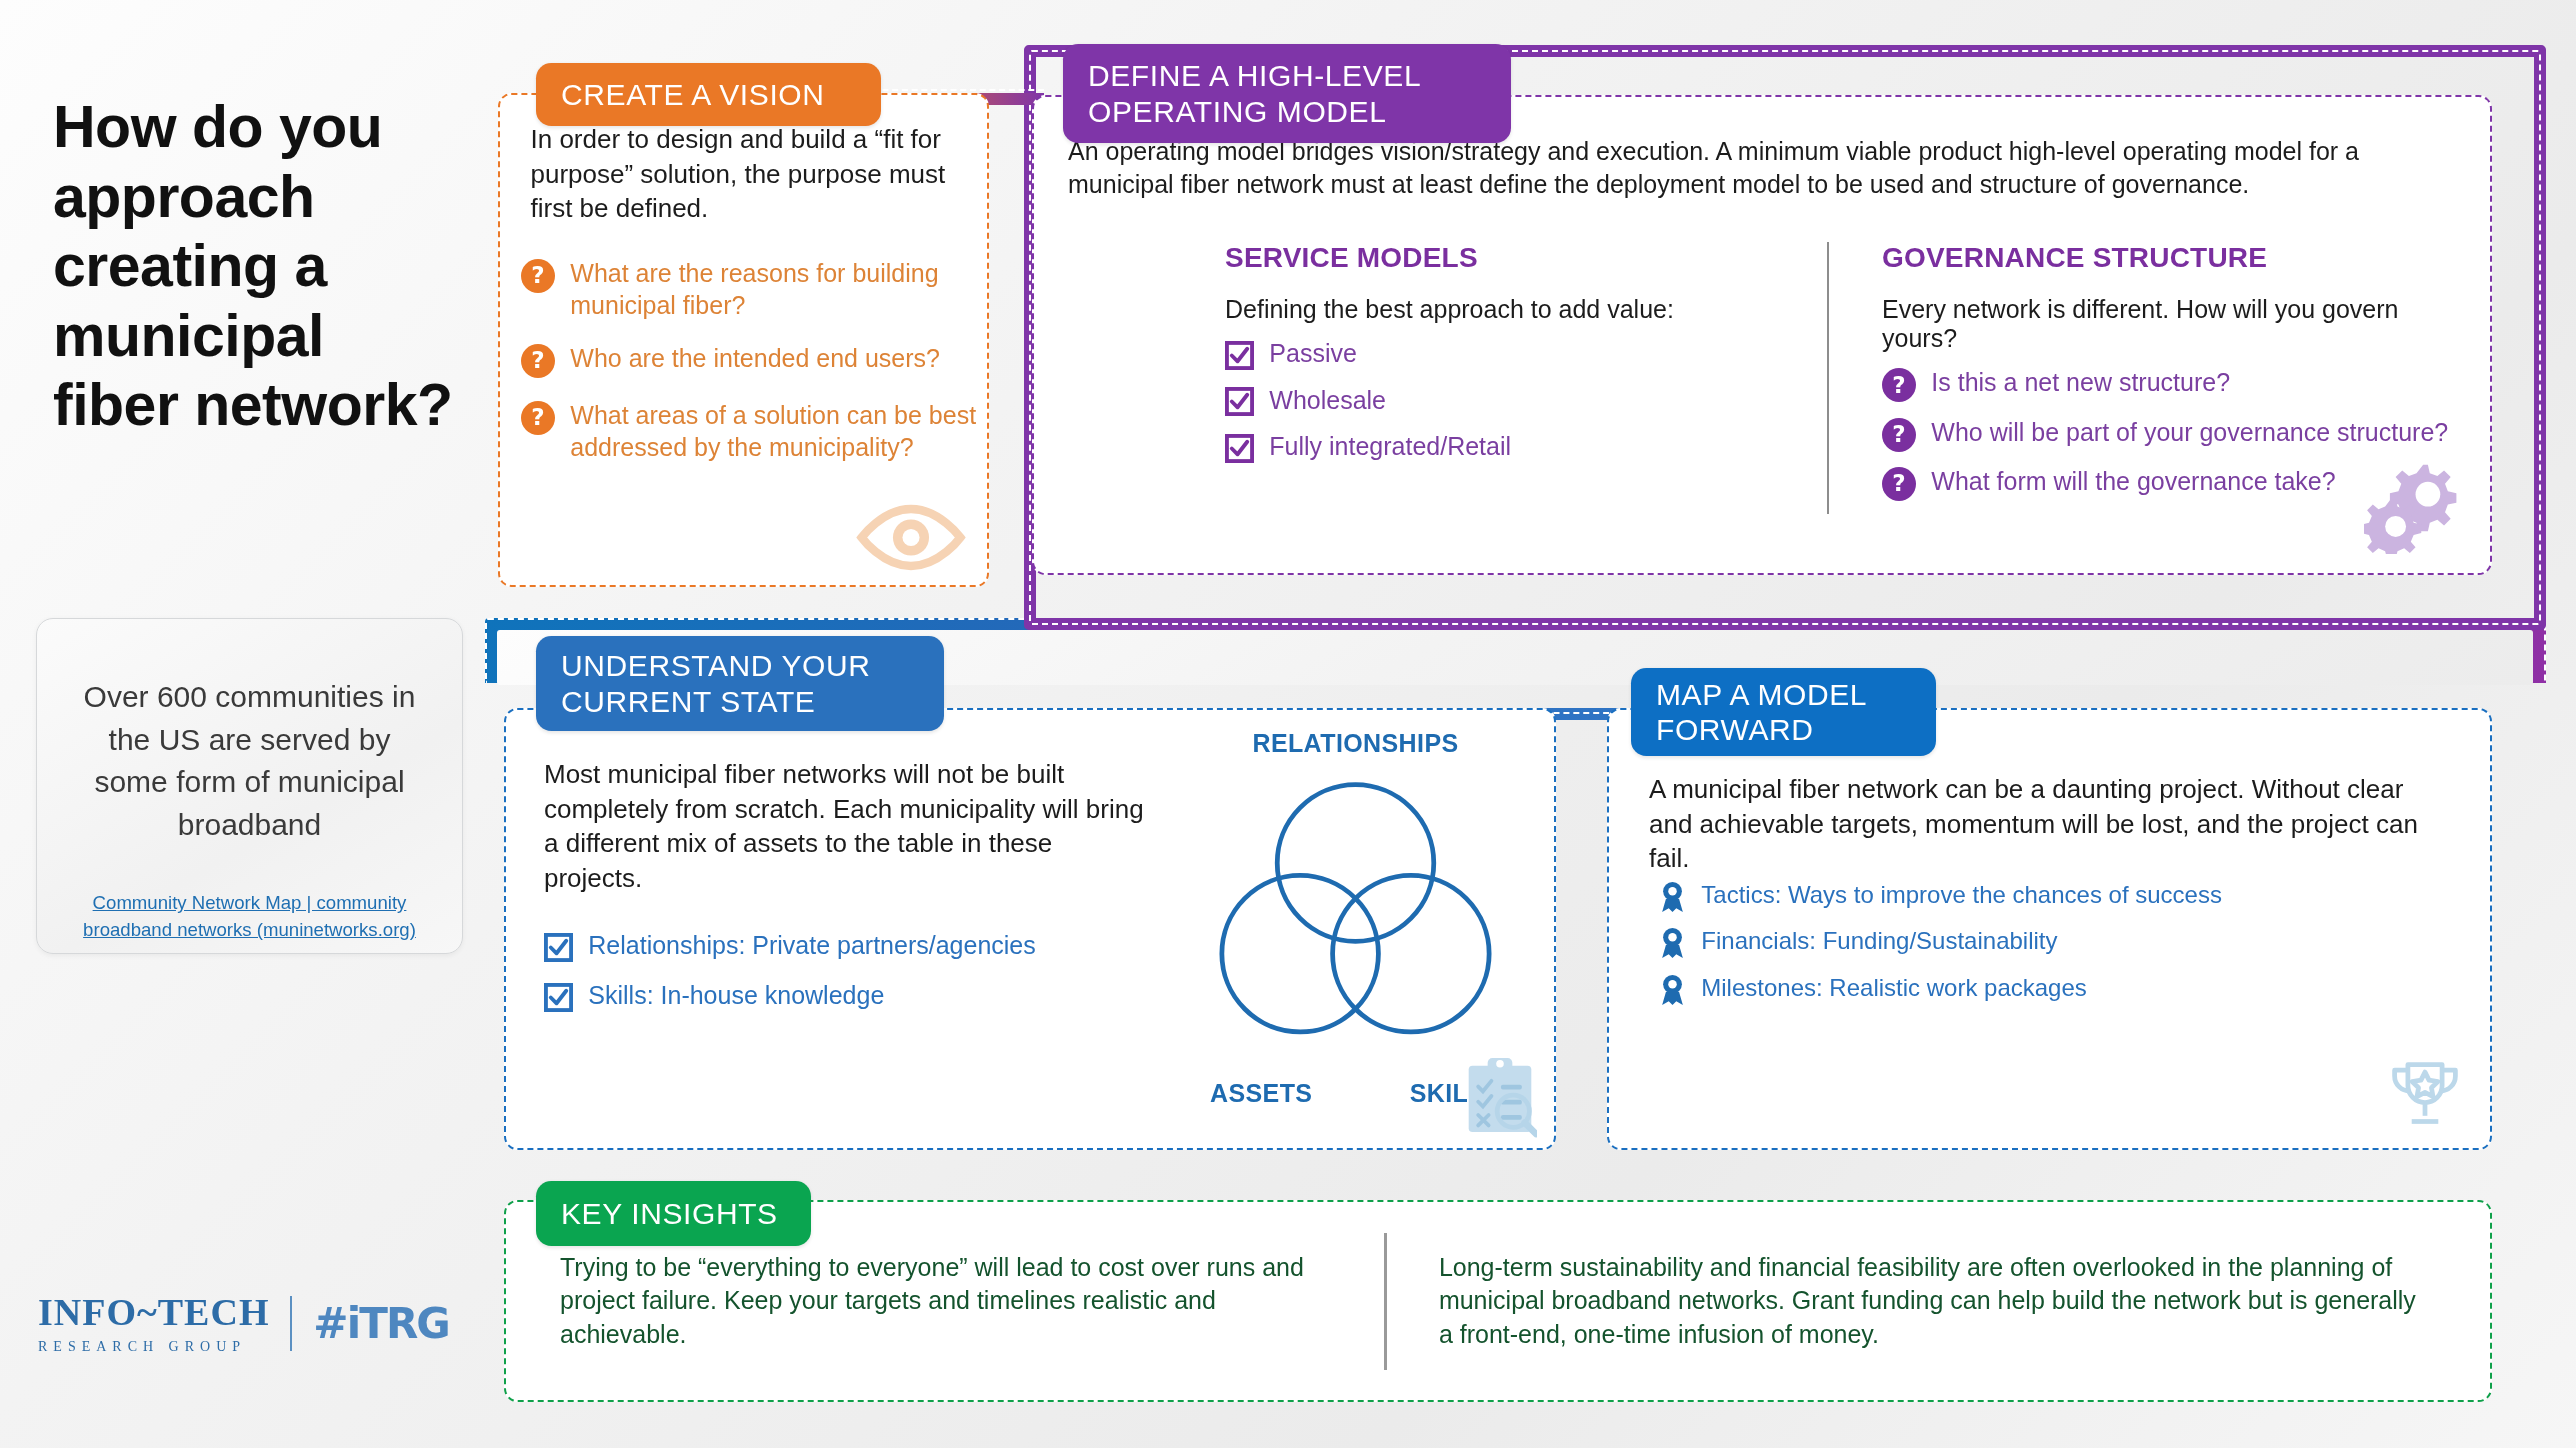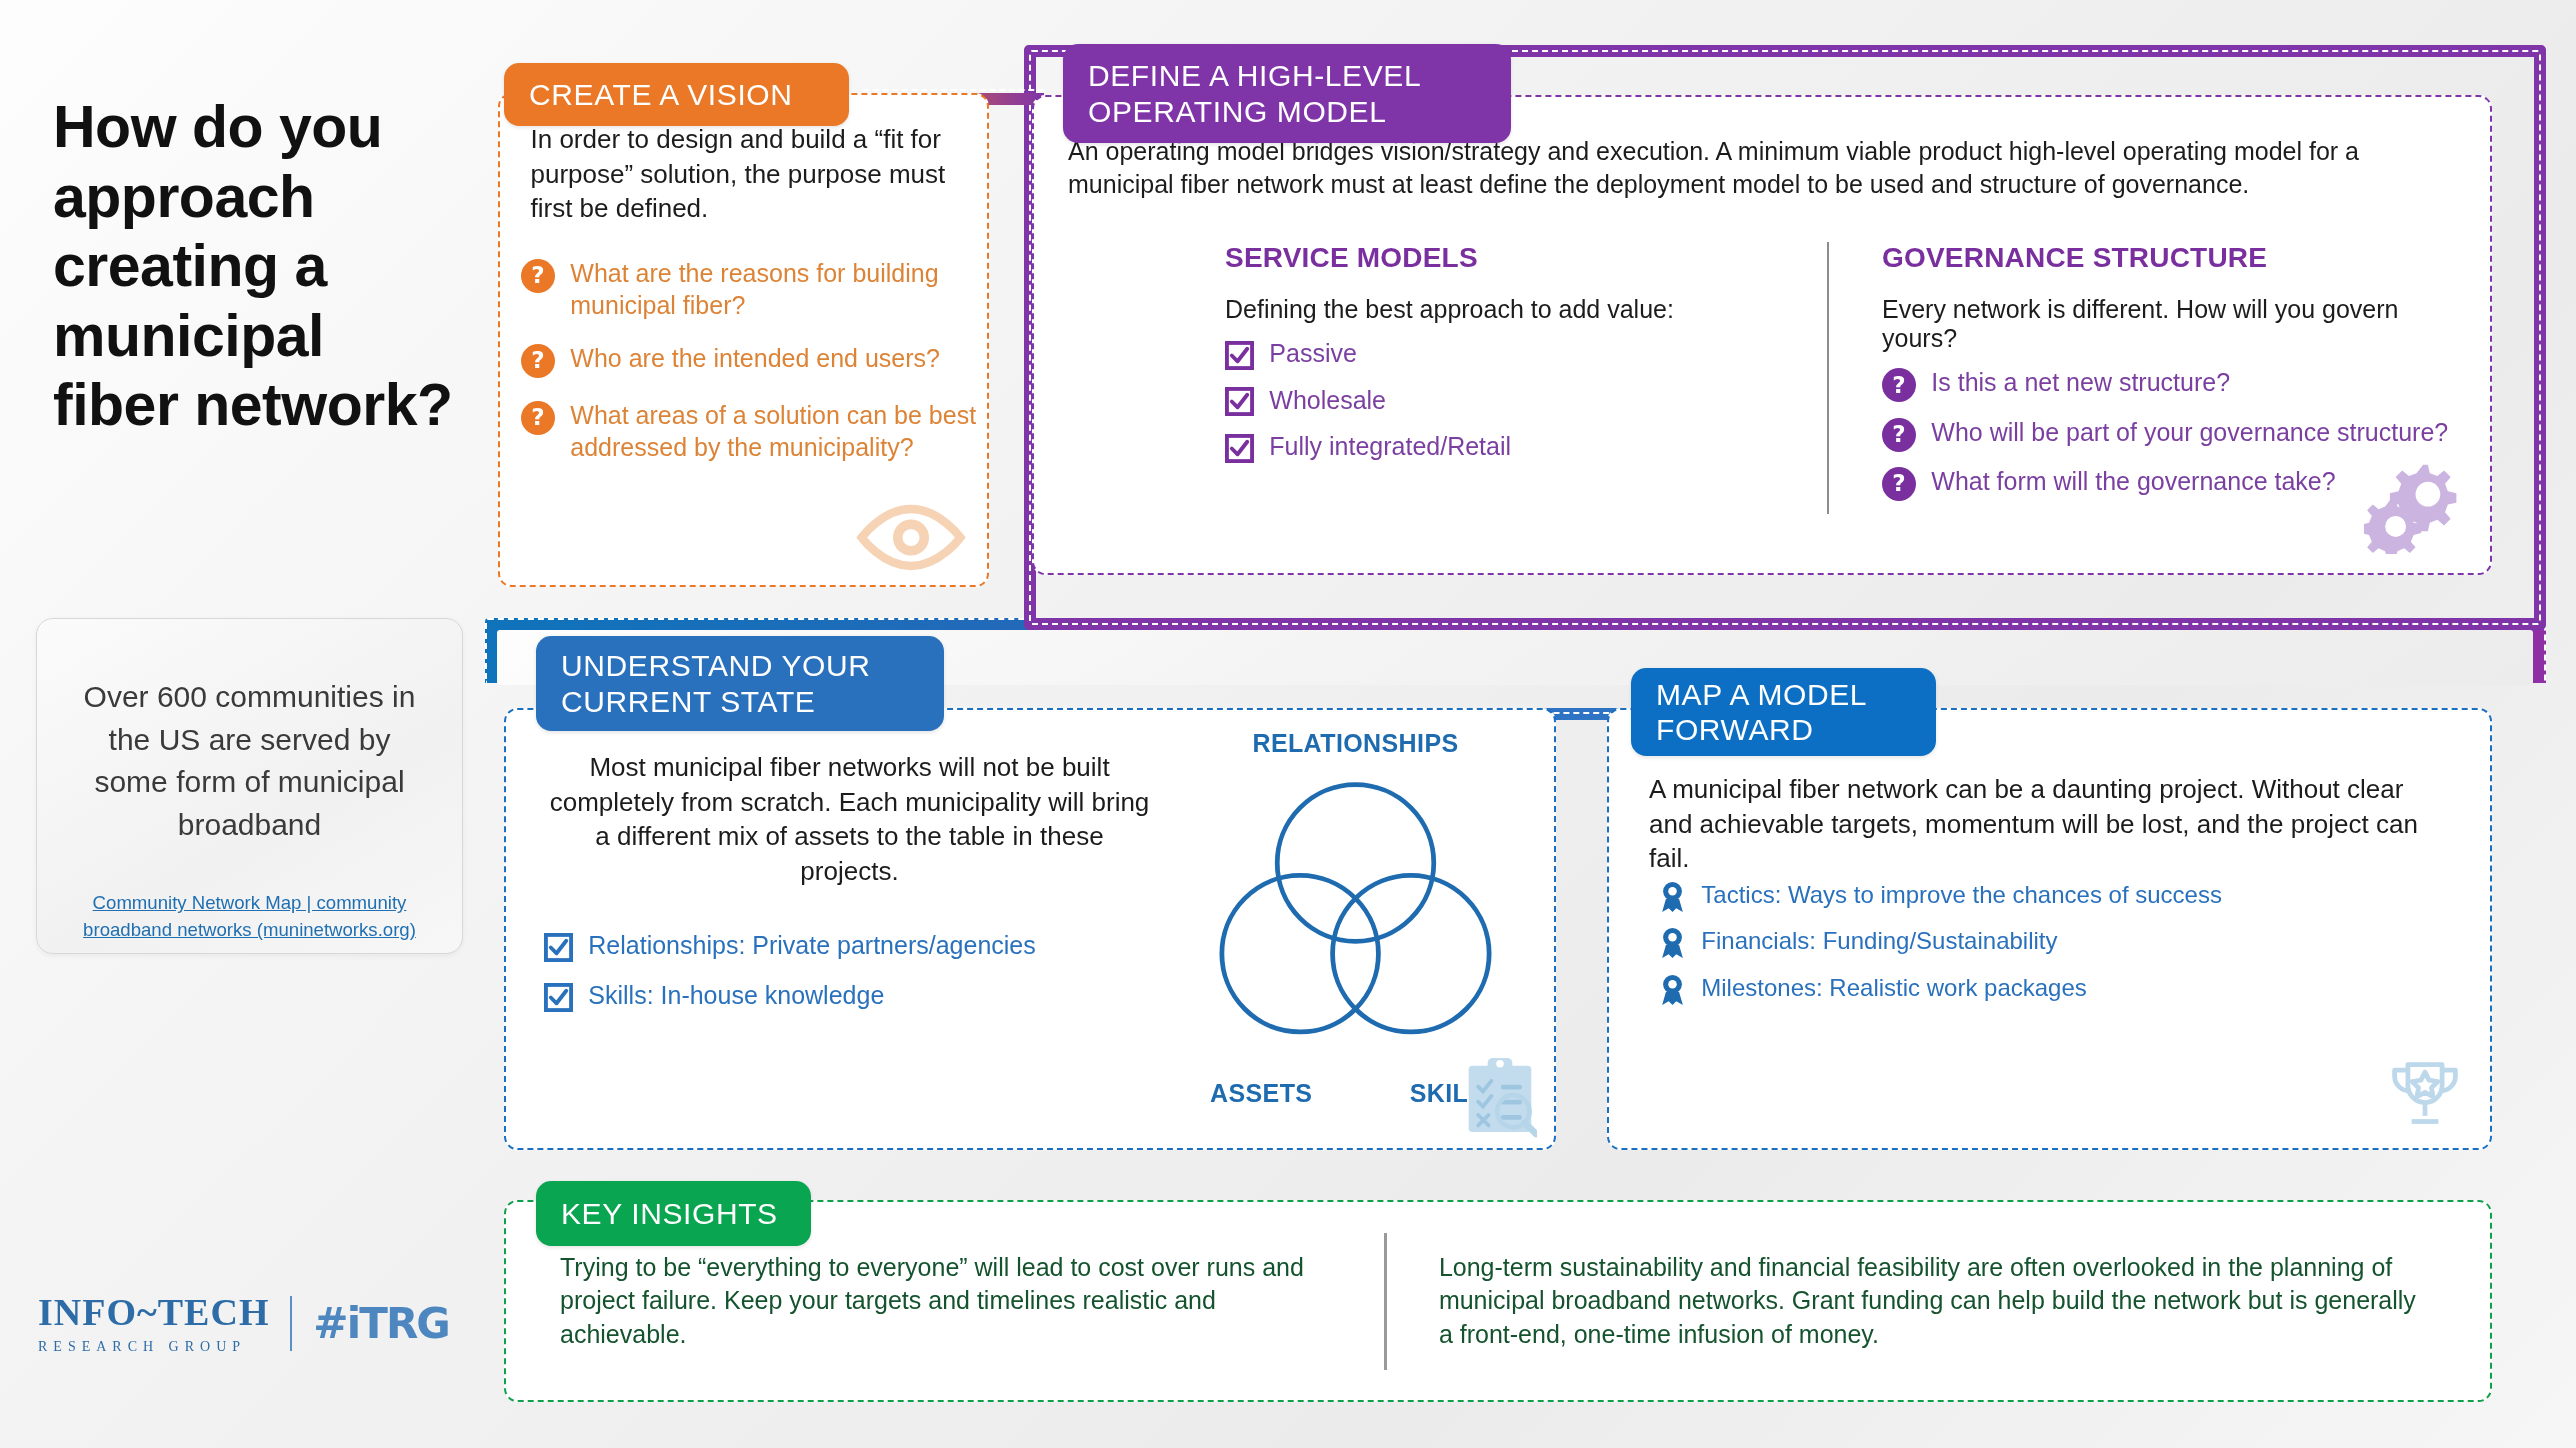--- a/index.html
+++ b/index.html
@@ -127,21 +127,21 @@
 
   
   .pill {
     position: absolute; border-radius: 15.3px; color: #ffffff;
     display: flex; align-items: center; justify-content: flex-start;
     font-size: 30px; font-weight: 400; letter-spacing: 0.6px;
     padding: 0 25px; line-height: 1.18;
     box-shadow: 0 1.9px 3.8px rgba(0,0,0,0.10);
     z-index: 6;
   }
-  #pill-vision { left: 504px; top: 63px; width: 345px; height: 63px; background: #ea7826; }
+  #pill-vision { left: 536px; top: 63px; width: 345px; height: 63px; background: #ea7826; }
   #pill-operating { left: 1063px; top: 44px; width: 448px; height: 99px; background: #7f35a8;
      align-items: center; }
   #pill-current { left: 536px; top: 636px; width: 408px; height: 95px; background: #2a71bd; }
   #pill-map { left: 1631px; top: 668px; width: 305px; height: 88px; background: #0d6fc4; }
   #pill-insights { left: 536px; top: 1181px; width: 275px; height: 65px; background: #0aa550; }
 
   
   .body-text { color: #1c1c1c; font-size: 26px; line-height: 1.33; }
   .accent-list { list-style: none; }
   .accent-item {
@@ -181,21 +181,21 @@
   #op-intro { position: absolute; left: 34px; top: 38px; width: 1383px; font-size: 25px; }
   #op-cols { position: absolute; left: 191px; top: 145px; width: 1259px; display: flex; }
   .op-col { flex: 1 1 0; padding-right: 34px; }
   .op-col.right { padding-left: 53px; border-left: 2.9px solid #8d8d8d; }
   .col-head { color: #7a2f9f; font-size: 28px; font-weight: 700; letter-spacing: 0.2px; margin-bottom: 21px; }
   .col-sub { color: #1c1c1c; font-size: 25px; margin-bottom: 13.4px; }
   .op-col .accent-item { color: #7a3fa0; margin-bottom: 13.4px; }
   #gears-icon { position: absolute; right: 21px; bottom: 15.3px; }
 
   
-  #cs-intro { position: absolute; left: 38px; top: 40px; width: 611px; text-align: center; }
+  #cs-intro { position: absolute; left: 38px; top: 47px; width: 611px; }
   #cs-list { position: absolute; left: 38px; top: 219px; width: 630px; }
   #cs-list .accent-item { color: #2a71bd; margin-bottom: 17px; }
   #venn { position: absolute; left: 668px; top: 19px; width: 363px; height: 382px; }
   #venn-title { text-align: center; color: #1e6bb0; font-weight: 700; font-size: 25px; letter-spacing: 0.4px; }
   #venn-labels { display: flex; justify-content: space-between; padding: 0 36px;
      color: #1e6bb0; font-weight: 700; font-size: 25px; letter-spacing: 0.4px; margin-top: 1.9px; }
   #clipboard-icon { position: absolute; right: 17px; bottom: 5.7px; }
 
   
   #mp-intro { position: absolute; left: 40px; top: 42px; width: 773px; margin-top: 20px; }

